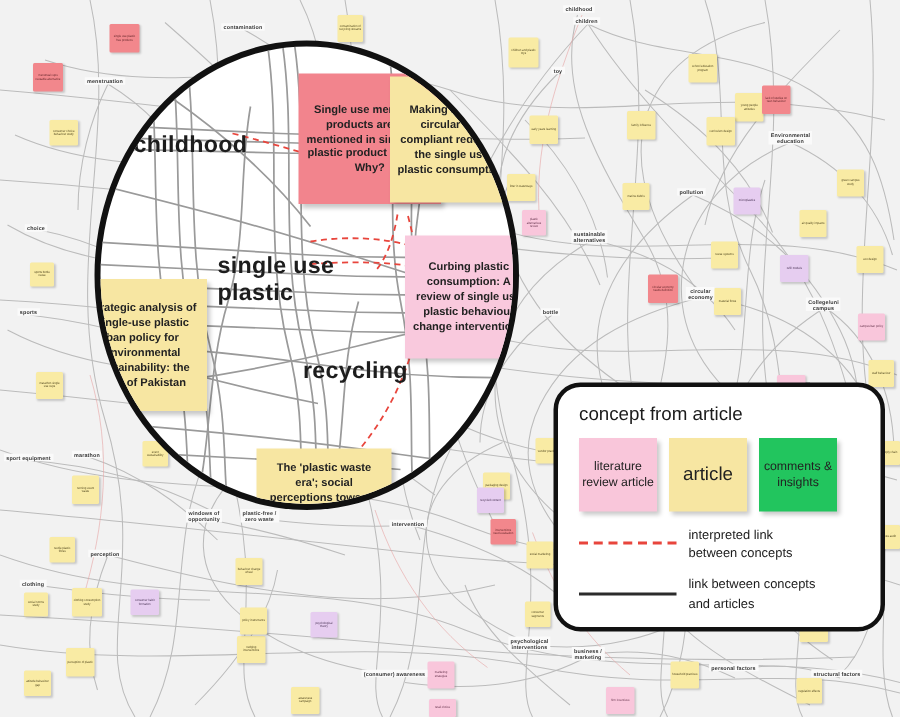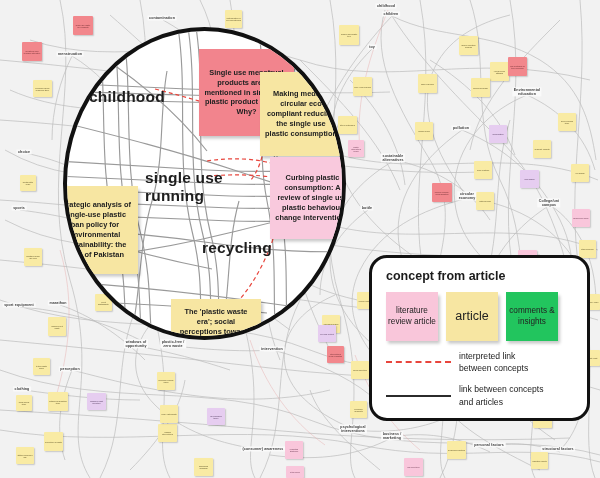--- a/index.html
+++ b/index.html
@@ -104,21 +104,21 @@
     left:369px;top:255px;
     width:221px;height:166px;
     background:#ffffff;
     border:3.5px solid #111;
     border-radius:18px;
     box-sizing:border-box;
     z-index:60;
     padding:10px 13px;
   }
   #legend .ltitle{
-    font-size:12.5px;font-weight:700;color:#1b1b1b;margin:1px 0 9px 1px;
+    font-size:12.5px;font-weight:400;color:#1b1b1b;margin:1px 0 9px 1px;
   }
   .swatchrow{display:flex;gap:8px;margin-left:1px;}
   .swatch{
     width:52px;height:49px;
     box-shadow:2px 2.5px 3px rgba(0,0,0,.22);
     display:flex;align-items:center;justify-content:center;
     text-align:center;line-height:1.3;
     color:#222;
     box-sizing:border-box;
     padding:2px;
@@ -471,28 +471,28 @@
           <path d="M140,130 C165,126 188,128 204,132"></path>
           <path d="M140,145 C170,143 190,144 204,146"></path>
           <path d="M206,208 C196,238 180,262 164,278"></path>
         </g>
       </svg>
 
       
       <div id="zoom-labels">
           <div class="zlabel" style="left: 22px; top: 57px; font-size: 15.5px;">childhood</div>
           <div class="zlabel" style="left: 78px; top: 138px; font-size: 15.5px;">single use
-running</div>
+plastic</div>
           <div class="zlabel" style="left: 135px; top: 208px; font-size: 15.5px;">recycling</div>
         </div>
       <div id="zoom-notes">
           <div class="znote s" style="left: 92px; top: 18px; width: 95px; height: 87px; margin-left: 40px;">
             <span>Single use menstrual products are not mentioned in single use plastic product studies. Why?</span>
           </div>
-          <div class="znote y" style="left: 193px; top: 41px; width: 82px; height: 84px;">
+          <div class="znote y" style="left: 193px; top: 20px; width: 82px; height: 84px;">
             <span>Making medium circular eco compliant reducing the single use plastic consumption</span>
           </div>
           <div class="znote p" style="left: 203px; top: 126px; width: 85px; height: 82px;">
             <span>Curbing plastic consumption: A review of single use plastic behaviour change interventions</span>
           </div>
           <div class="znote y" style="left: -15px; top: 155px; width: 86px; height: 88px;">
             <span>Strategic analysis of single-use plastic ban policy for environmental sustainability: the case of Pakistan</span>
           </div>
           <div class="znote y" style="left: 104px; top: 268px; width: 90px; height: 56px;">
             <span>The 'plastic waste era'; social perceptions towards single-use plastic</span>

